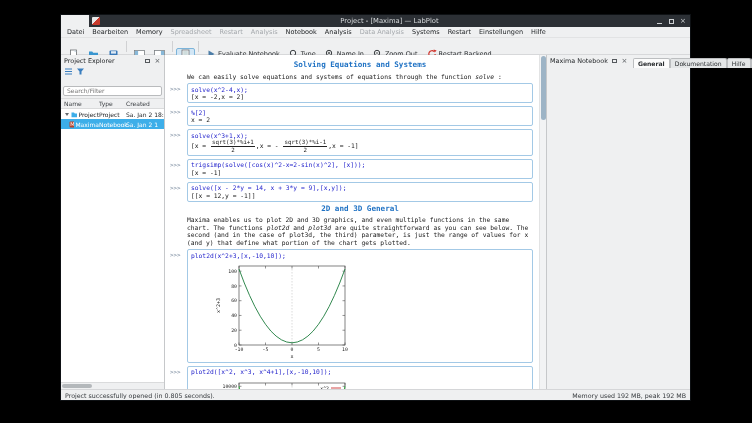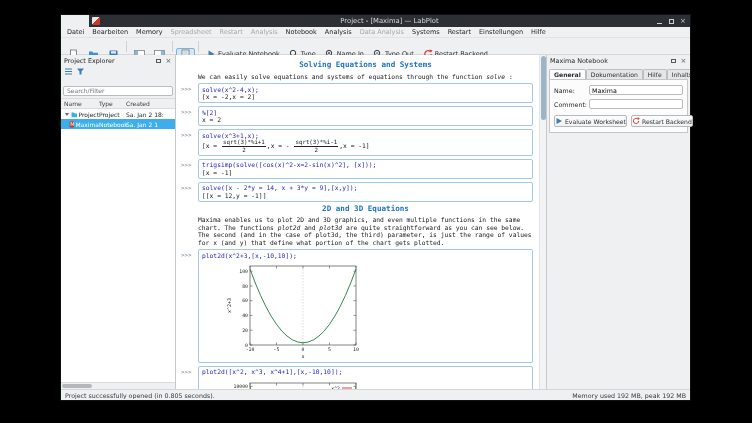--- a/index.html
+++ b/index.html
@@ -27,21 +27,21 @@
   .toolbar { height:17px; display:flex; align-items:center; padding:0 3px; gap:1px;
              border-bottom:1px solid #d7d8da; flex:0 0 auto; }
   .tbtn { height:13px; min-width:14px; display:flex; align-items:center; justify-content:center;
           gap:2px; padding:0 3px; font-size:6.5px; border-radius:2px; border:1px solid transparent;
           white-space:nowrap; color:#2b2e31;margin-top:16px; }
   .tbtn.pressed { background:#d2e6f5; border-color:#7cb4da; }
   .tsep { width:1px; height:11px; background:#d0d1d3; margin:0 2px; }
   
   .main { flex:1; display:flex; min-height:0; }
   
-  .dock-left { width:115px; border-right:1px solid #c6c8ca; display:flex; flex-direction:column; background:#eff0f1; }
+  .dock-left { width:104px; border-right:1px solid #c6c8ca; display:flex; flex-direction:column; background:#eff0f1; }
   .dhead { height:11px; display:flex; align-items:center; padding:0 3px; font-size:6.4px; gap:3px; flex:0 0 auto; }
   .dhead .dtitle { flex:1; white-space:nowrap; overflow:hidden; }
   .dico { width:7px; height:7px; display:flex; align-items:center; justify-content:center;
           color:#55595d; font-size:7px; }
   .floatglyph { width:5px; height:4px; border:1px solid #55595d; }
   .pe-tools { display:flex; gap:3px; padding:1px 3px; flex:0 0 auto; }
   .pe-filter { padding:1px 2px; flex:0 0 auto; }
   .pe-filter input { width:100%; height:10px; font-size:6px; border:1px solid #b9bbbd; border-radius:2px;
                      background:#fff; padding:0 3px; color:#555; font-family:"DejaVu Sans",sans-serif; }
   .pe-table { flex:1; background:#fff; border-top:1px solid #dadbdc; font-size:6px; overflow:hidden; }
@@ -65,21 +65,21 @@
   .em { font-style:italic; }
   .cell { position:relative; border:1px solid #a3c9e6; border-radius:2px; margin:3px 0; padding:1.5px 3px; }
   .prompt { position:absolute; left:-18px; top:2px; width:16px; color:#7d8ea0; font-size:5.8px; }
   .cmd { color:#2424cc; white-space:pre; }
   .out { color:#1a1a1a; white-space:pre; }
   .outflex { display:flex; align-items:center; }
   .frac { display:inline-flex; flex-direction:column; align-items:center; font-size:5.8px; line-height:6.5px; margin:0 1px; }
   .frac .num { border-bottom:1px solid #222; padding:0 1px; }
   .plot { display:block; margin:2px 0 1px 24px; background:#fff; }
   
-  .dock-right { width:144px; border-left:1px solid #c6c8ca; background:#eff0f1; display:flex; flex-direction:column; }
+  .dock-right { width:144px; border-left:1px solid #c6c8ca; background:#eff0f1; display:flex; flex-direction:row; }
   .tabs { display:flex; align-items:flex-end; height:13px; padding:2px 2px 0 2px; overflow:hidden; flex:0 0 auto; }
   .tab { border:1px solid #bcbec0; border-bottom:none; background:#e4e6e7; padding:1px 4px; font-size:6.1px;
          border-radius:2px 2px 0 0; white-space:nowrap; color:#2b2e31; }
   .tab.active { background:#fcfcfc; font-weight:bold; }
   .dock-card { background:#fcfcfc; border:1px solid #c4c6c8; margin:0 2px; padding:5px 4px; display:flex;
                flex-direction:column; gap:4px; flex:0 0 auto; }
   .frow { display:flex; align-items:center; gap:3px; font-size:6.3px; }
   .frow label { width:32px; }
   .frow input { flex:1; height:10px; border:1px solid #b9bbbd; border-radius:2px; background:#fff;
                 font-size:6.3px; padding:0 2px; font-family:"DejaVu Sans",sans-serif; }
@@ -191,21 +191,21 @@
           <line x1="6" y1="6" x2="9" y2="9" stroke="#3b3f42" stroke-width="1.2"></line>
         </svg>
       <span>Name In</span>
     </span>
     <span class="tbtn">
       <svg class="icon" width="10" height="10">
           <circle cx="4" cy="4" r="2.7" fill="none" stroke="#3b3f42" stroke-width="1"></circle>
           <line x1="2.8" y1="4" x2="5.2" y2="4" stroke="#3b3f42" stroke-width="0.9"></line>
           <line x1="6" y1="6" x2="9" y2="9" stroke="#3b3f42" stroke-width="1.2"></line>
         </svg>
-      <span>Type Out</span>
+      <span>Zoom Out</span>
     </span>
     <span class="tbtn">
       <svg class="icon" width="10" height="10">
           <path d="M8.2,5 a3.2,3.2 0 1 1 -1,-2.4" fill="none" stroke="#d0342c" stroke-width="1.2"></path>
           <polygon points="6.6,0.6 9.6,1.4 7.6,3.6" fill="#d0342c"></polygon>
         </svg>
       <span>Restart Backend</span>
     </span>
   </div>
 
@@ -304,21 +304,21 @@
           <div class="cmd">trigsimp(solve([cos(x)^2-x=2-sin(x)^2], [x]));</div>
           <div class="out">[x = -1]</div>
         </div>
 
         <div class="cell">
           <span class="prompt">&gt;&gt;&gt;</span>
           <div class="cmd">solve([x - 2*y = 14, x + 3*y = 9],[x,y]);</div>
           <div class="out">[[x = 12,y = -1]]</div>
         </div>
 
-        <div class="nb-h">2D and 3D Equations</div>
+        <div class="nb-h">2D and 3D General</div>
         <div class="nb-p"><span>Maxima enables us to plot 2D and 3D graphics, and even multiple functions in the same chart. The functions </span><span class="em">plot2d</span><span> and </span><span class="em">plot3d</span><span> are quite straightforward as you can see below. The second (and in the case of plot3d, the third) parameter, is just the range of values for x (and y) that define what portion of the chart gets plotted.</span></div>
 
         <div class="cell">
           <span class="prompt">&gt;&gt;&gt;</span>
           <div class="cmd">plot2d(x^2+3,[x,-10,10]);</div>
           <svg class="plot" width="135" height="98">
               <rect x="24" y="5" width="106" height="79" fill="#fff" stroke="#4d4d4d" stroke-width="0.7"></rect>
               <line x1="77" y1="5" x2="77" y2="84" stroke="#b5b5b5" stroke-width="0.5" stroke-dasharray="1.5,1.5"></line>
               <line x1="24" y1="84" x2="26.5" y2="84" stroke="#4d4d4d" stroke-width="0.6"></line>
               <line x1="127.5" y1="84" x2="130" y2="84" stroke="#4d4d4d" stroke-width="0.6"></line>

